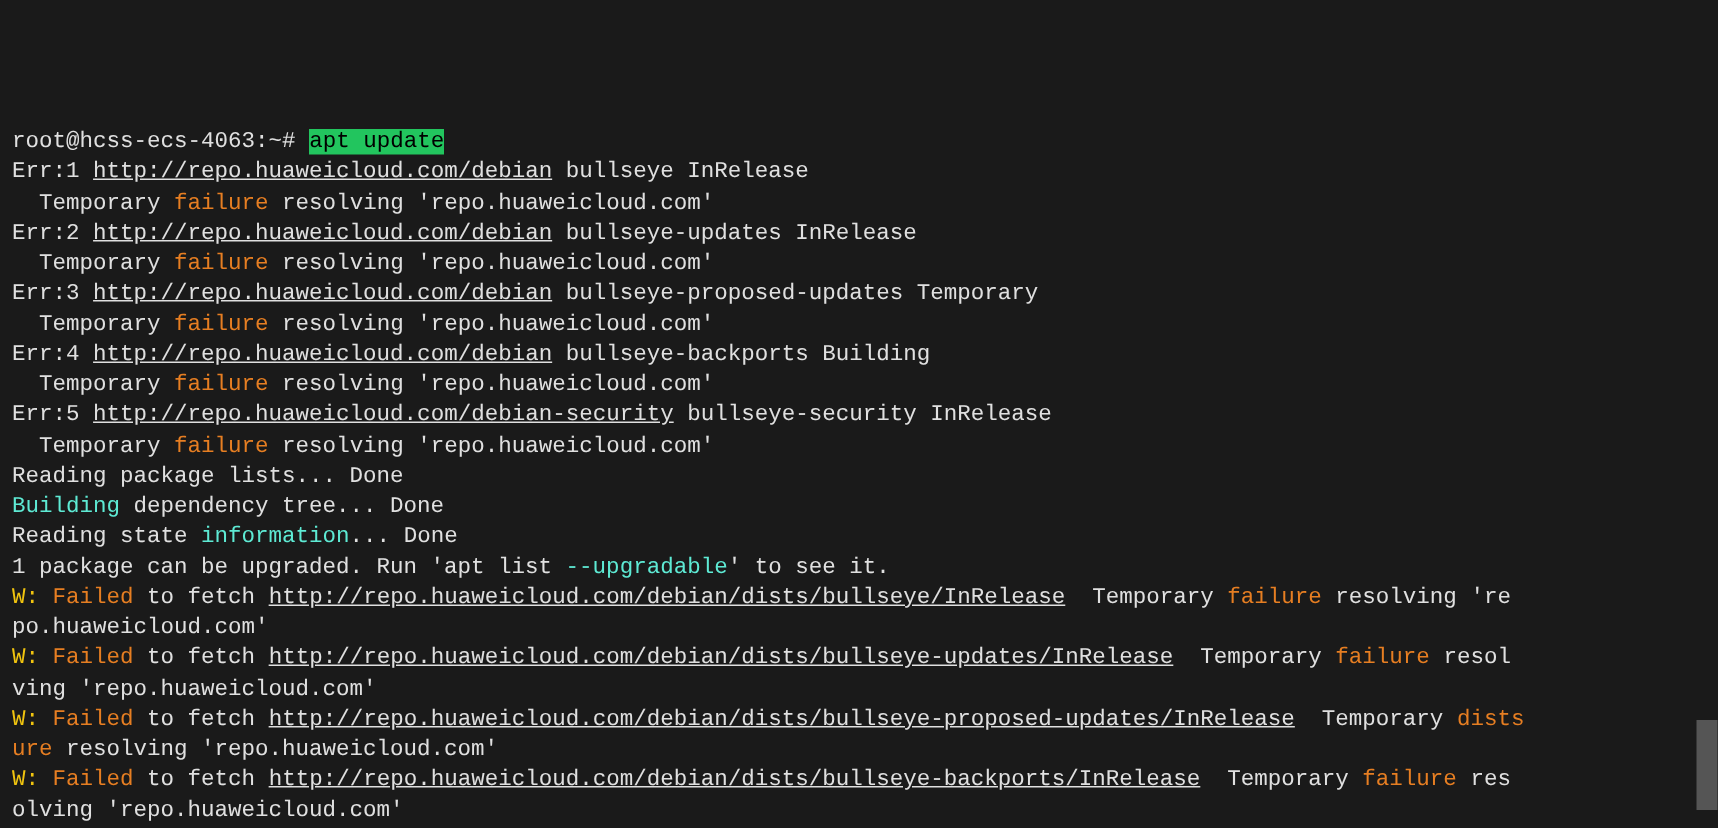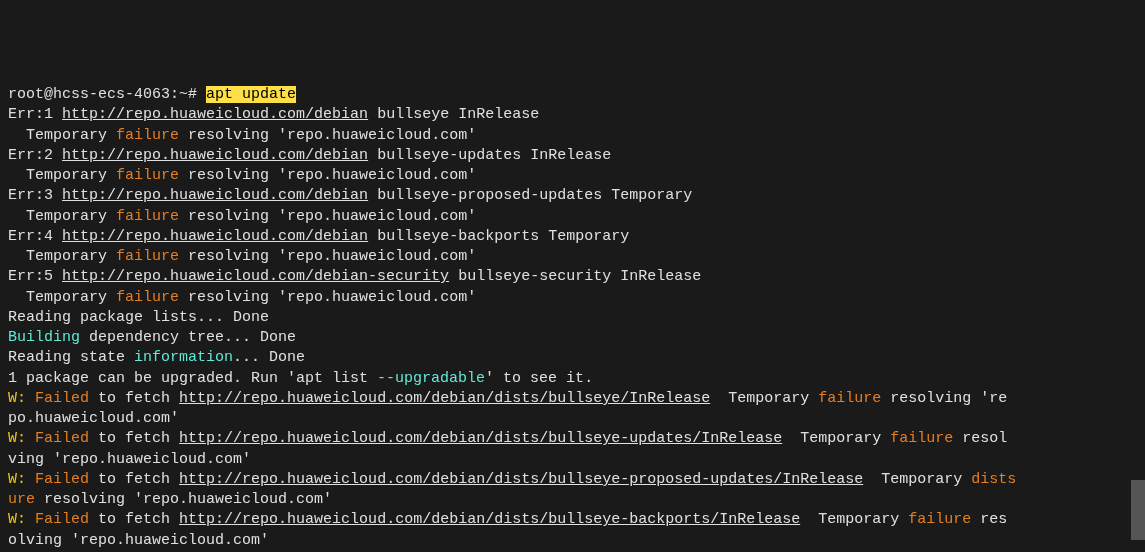--- a/index.html
+++ b/index.html
@@ -13,21 +13,21 @@
     width: 1145px;
     height: 552px;
     overflow: hidden;
     white-space: pre-wrap;
     word-break: break-all;
   }
   .orange { color: #e67e22; }
   .cyan { color: #5eead4; }
   .yellow { color: #f1c40f; }
   .underline { text-decoration: underline; }
-  .highlight { background: #fde047; color: #000; }
+  .highlight { background: #22c55e; color: #000; }
   .scrollbar {
     position: absolute;
     right: 0;
     top: 0;
     width: 14px;
     height: 552px;
     background: #1a1a1a;
   }
   .scrollbar-thumb {
     position: absolute;
@@ -43,21 +43,21 @@
 
 
 
 <div><span><span>root@hcss-ecs-4063</span>:<span>~</span><span>#</span> <span class="highlight">apt update</span></span>
 <span>Err:<span>1</span> <span class="underline">http://repo.huaweicloud.com/debian</span> <span>bullseye InRelease</span></span>
 <span>  <span>Temporary</span> <span class="orange">failure</span> <span>resolving</span> '<span>repo.huaweicloud.com</span>'</span>
 <span>Err:<span>2</span> <span class="underline">http://repo.huaweicloud.com/debian</span> <span>bullseye-updates InRelease</span></span>
 <span>  <span>Temporary</span> <span class="orange">failure</span> <span>resolving</span> '<span>repo.huaweicloud.com</span>'</span>
 <span>Err:<span>3</span> <span class="underline">http://repo.huaweicloud.com/debian</span> <span>bullseye-proposed-updates Temporary</span></span>
 <span>  <span>Temporary</span> <span class="orange">failure</span> <span>resolving</span> '<span>repo.huaweicloud.com</span>'</span>
-<span>Err:<span>4</span> <span class="underline">http://repo.huaweicloud.com/debian</span> <span>bullseye-backports Temporary</span></span>
+<span>Err:<span>4</span> <span class="underline">http://repo.huaweicloud.com/debian</span> <span>bullseye-backports Building</span></span>
 <span>  <span>Temporary</span> <span class="orange">failure</span> <span>resolving</span> '<span>repo.huaweicloud.com</span>'</span>
 <span>Err:<span>5</span> <span class="underline">http://repo.huaweicloud.com/debian-security</span> <span>bullseye-security InRelease</span></span>
 <span>  <span>Temporary</span> <span class="orange">failure</span> <span>resolving</span> '<span>repo.huaweicloud.com</span>'</span>
 <span>Reading package lists... Done</span>
 <span><span class="cyan">Building</span> <span>dependency tree... Done</span></span>
 <span><span>Reading state</span> <span class="cyan">information</span><span>... Done</span></span>
 <span><span>1 package can be upgraded. Run 'apt list</span> <span class="cyan">--upgradable</span><span>' to see it.</span></span>
 <span><span class="yellow">W:</span> <span class="orange">Failed</span> <span>to fetch</span> <span class="underline">http://repo.huaweicloud.com/debian/dists/bullseye/InRelease</span><span>  Temporary </span><span class="orange">failure</span><span> resolving 're</span>
 <span>po.huaweicloud.com'</span></span>
 <span><span class="yellow">W:</span> <span class="orange">Failed</span> <span>to fetch</span> <span class="underline">http://repo.huaweicloud.com/debian/dists/bullseye-updates/InRelease</span><span>  Temporary </span><span class="orange">failure</span><span> resol</span>

